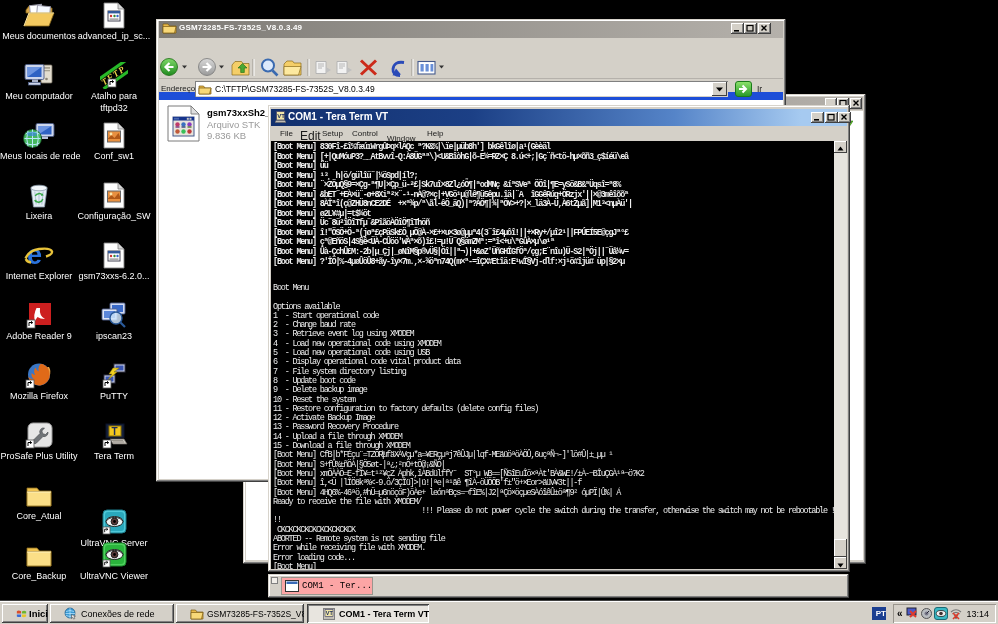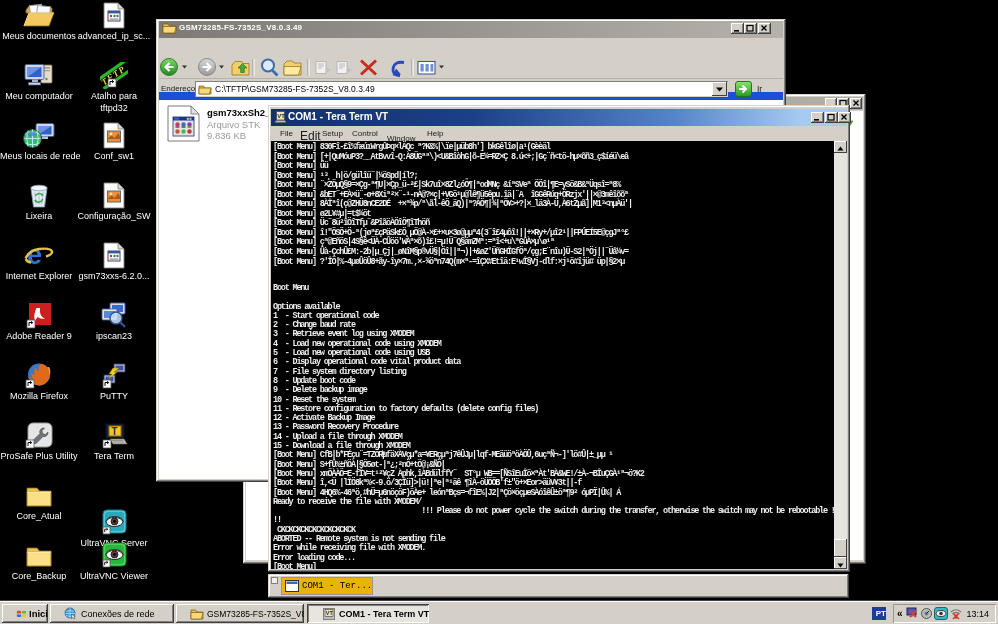--- a/index.html
+++ b/index.html
@@ -398,21 +398,21 @@
           <rect x="20.5" y="21.2" width="4" height="1.6" fill="#6a884a"></rect>
     </svg>
     <div style="position:absolute;left:48px;top:7px;font-size:9.5px;font-weight:bold;color:#000;">gsm73xxSh2_8.0</div>
     <div style="position:absolute;left:48px;top:19px;font-size:9.5px;color:#9a9a9a;">Arquivo STK</div>
     <div style="position:absolute;left:48px;top:30px;font-size:9.5px;color:#9a9a9a;">9.836 KB</div>
   </div>
 </div>
 
 <div class="abs win" id="minibar" style="left:268px; top:574px; width:581px; height:24px;">
   <div style="position:absolute;left:3px;top:3px;width:7px;height:7px;background:#f0ede8;border:1px solid #808080;"></div>
-  <div style="position:absolute;left:13px;top:3px;width:92px;height:18px;background:#eab308;border:1px solid #9a968e;display:flex;align-items:center;font-family:'Liberation Mono',monospace;font-size:9px;color:#000;white-space:nowrap;">
+  <div style="position:absolute;left:13px;top:3px;width:92px;height:18px;background:#fca5a5;border:1px solid #9a968e;display:flex;align-items:center;font-family:'Liberation Mono',monospace;font-size:9px;color:#000;white-space:nowrap;">
     <svg style="margin:0 3px 0 3px;flex:0 0 auto" width="14" height="12" viewBox="0 0 14 12">
       <rect x="0.5" y="0.5" width="13" height="11" fill="#fff" stroke="#333" stroke-width="1"></rect>
       <rect x="1.5" y="1.5" width="11" height="2.5" fill="#3a6ab8"></rect>
     </svg>COM1 - Ter...
   </div>
 </div>
 
 <div class="abs win" id="tt" style="left:268px; top:105px; width:582px; height:467px;">
   <div id="tt-title" style="position:absolute;left:3px;top:4px;right:3px;height:17px;background:linear-gradient(90deg,#12306e 0%,#1c4086 35%,#5584c8 70%,#a6caf0 92%);">
     <svg style="position:absolute;left:4px;top:2px" width="11" height="12" viewBox="0 0 11 12">
@@ -453,21 +453,21 @@
 [Boot Menu] ¹³¸ h|ö/gülîü¨|¼öSpd|íl?;
 [Boot Menu] ¨×ZÖµQ§9=×Çg-ª¶U|×Çp_ü-²£|Sk7uî×8Zl¿óȪ¶|ªodMNç &amp;íªSVeª ÖÖî|¶E=ySö&amp;B&amp;ªÜqsî=ª8%
 [Boot Menu] &amp;bET¨+EÀ×ü¨-ø+8Xiª²×¨-¹-nÀ@?×ç|+VGö¹µ@lê¶ü5êpu.îä|¨A  îGGêRúq+ÖRzjx'||×@3mêîõõª
 [Boot Menu] 8ÀÎªî(ç@ZHÜ8nCE2DÉ  +×ª¾p/ª\ãl-êÖ_äQ)|ª?ÀÖ¶|¾|ªÖ¥&gt;+?|×_lä3À-Ü,À6tZµã]|M1³&lt;nµÀü'|
 [Boot Menu] ø2L¥#µ|=t$¼öt
 [Boot Menu] Üc¨8ü²îÖîTfµ¨&amp;PîãöÀÖîÖ¶îThöñ
 [Boot Menu] î!"ÖSÖ+Ö-ª(jøª£çPäSk£Ö¸µÖ@À-×£+×u×3ø@µµª4(3¨î£4µôî!||+×Ry+/µî2¹||FPÚEÍ5E@çgJª°£
 [Boot Menu] çª@EñöS|4S§ê&lt;ÜÀ-CÛöö'WÀª×õ)î£!=µ!Ü¨Q§ämZMª:=ªî&lt;+u\ªGûÀ×µ\ø¹ª
 [Boot Menu] Ûà-ÇchÛ£M:-2b|µ_Çj|_øNîM§p®vÜ§|Öî||ª¬)|+&amp;øZ'ÜñGHÎGfÖª/çg;E¨nîu)Ü-S2|ªÖj||¨Üå¼v=
 [Boot Menu] ?'ÎÖ|%-4µøÛöÛ8+ãy-îy×7m.,×-¾öªn74Q(m×ª-=îÇX#Etîä:E¹wÎ§Vj-dlf:×j¹ö#îjü# üp|§2×µ</pre>
-          <pre style="position:absolute;left:0;top:143px;width:563px;font-family:'Liberation Mono',monospace;font-weight:bold;font-size:8.5px;line-height:9.3px;letter-spacing:-1.2px;color:#efefef;white-space:pre;">Boot Menu
+          <pre style="position:absolute;left:0;top:143px;width:563px;font-family:'Liberation Mono',monospace;font-weight:normal;font-size:8.5px;line-height:9.3px;letter-spacing:-1.2px;color:#efefef;white-space:pre;">Boot Menu
 
 Options available
 1  - Start operational code
 2  - Change baud rate
 3  - Retrieve event log using XMODEM
 4  - Load new operational code using XMODEM
 5  - Load new operational code using USB
 6  - Display operational code vital product data
 7  - File system directory listing
 8  - Update boot code

